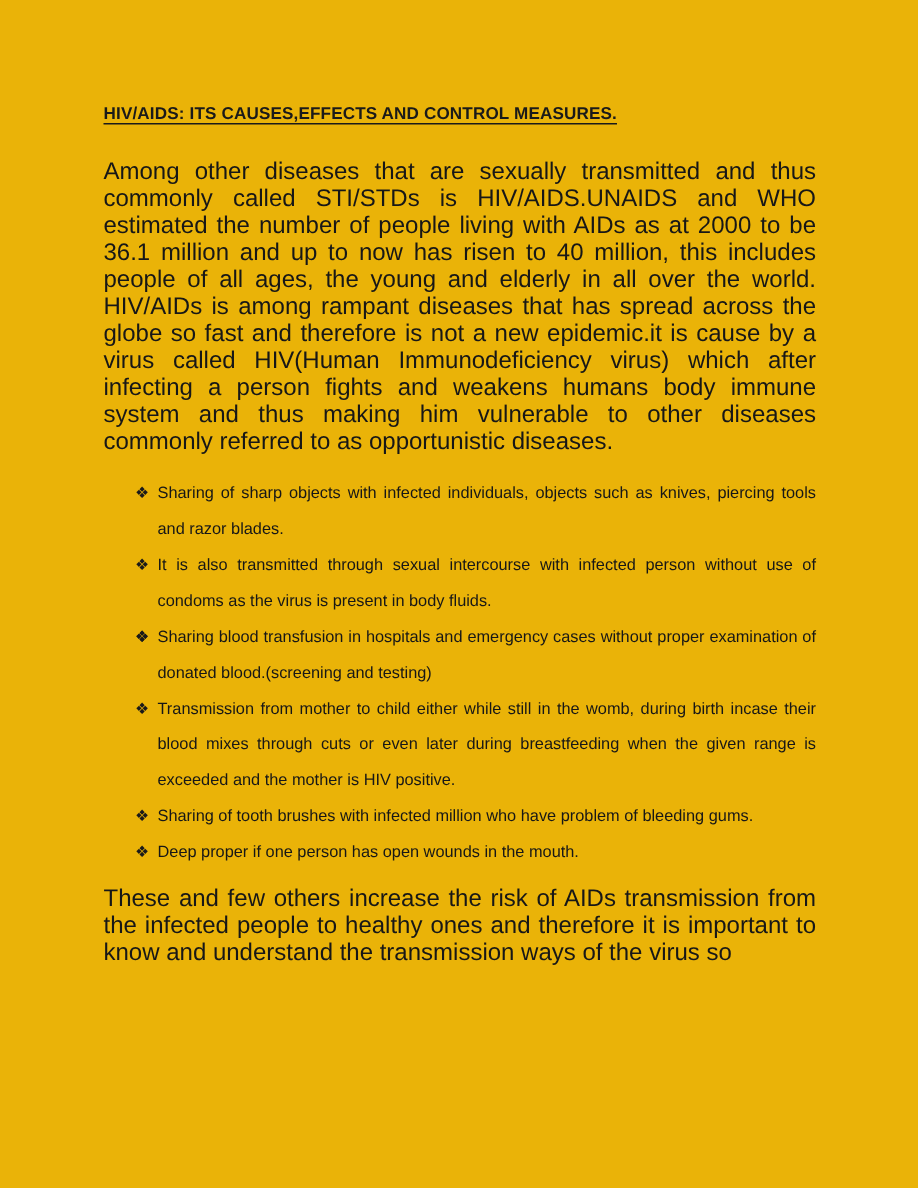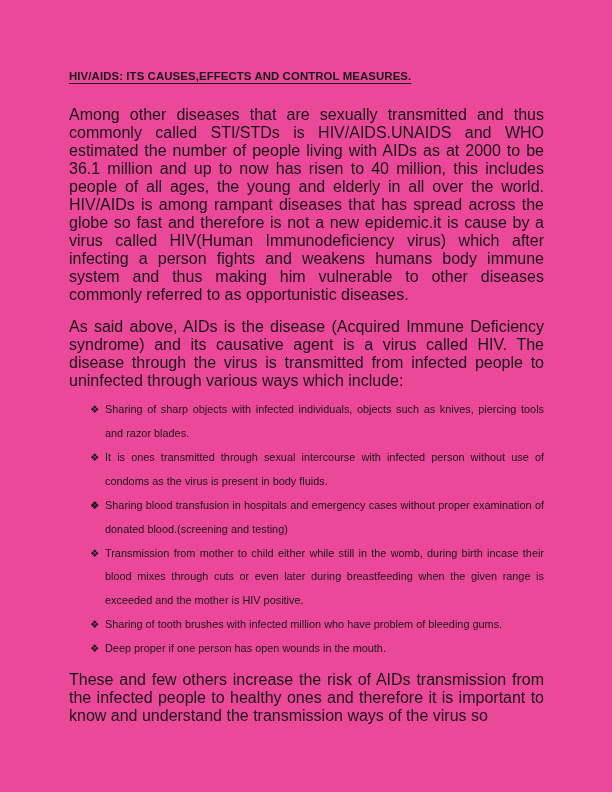--- a/index.html
+++ b/index.html
@@ -14,21 +14,21 @@
     overflow: hidden;
     font-family: "Liberation Sans", sans-serif;
     color: #1a1a1a;
     -webkit-font-smoothing: antialiased;
   }
 
   .page {
     position: relative;
     width: 612px;
     height: 792px;
-    background: #ec4899;
+    background: #eab308;
     box-sizing: border-box;
     padding: 68px 68px 40px 69px;
   }
 
   .doc-title {
     font-size: 11.4px;
     font-weight: bold;
     letter-spacing: 0.1px;
     line-height: 1.5;
     margin: 0 0 21px 0;
@@ -98,30 +98,29 @@
 </head>
 <body>
 
 <div class="page">
 
   <h1 class="doc-title">HIV/AIDS: ITS CAUSES,EFFECTS AND CONTROL MEASURES.</h1>
 
   <p class="body-para no-stretch">Among other diseases that are sexually transmitted and thus commonly called STI/STDs is HIV/AIDS.UNAIDS and WHO estimated the number of people living with AIDs as at 2000 to be 36.1 million and up to now has risen to 40 million, this includes people of all ages, the young and elderly in all over the world. HIV/AIDs is among rampant diseases that has spread across the globe so fast and therefore is not a new epidemic.it is cause by a virus called HIV(Human Immunodeficiency virus) which after infecting a person fights and weakens humans body immune system and thus making him vulnerable to other diseases commonly referred to as opportunistic diseases.</p>
 
 
-  <p class="body-para tight no-stretch">As said above, AIDs is the disease (Acquired Immune Deficiency syndrome) and its causative agent is a virus called HIV. The disease through the virus is transmitted from infected people to uninfected through various ways which include:</p>
 
   <ul class="bullet-list">
     <li>
       <span class="bullet-glyph">❖</span>
       <span class="li-text no-stretch">Sharing of sharp objects with infected individuals, objects such as knives, piercing tools and razor blades.</span>
     </li>
     <li>
       <span class="bullet-glyph">❖</span>
-      <span class="li-text no-stretch">It is ones transmitted through sexual intercourse with infected person without use of condoms as the virus is present in body fluids.</span>
+      <span class="li-text no-stretch">It is also transmitted through sexual intercourse with infected person without use of condoms as the virus is present in body fluids.</span>
     </li>
     <li>
       <span class="bullet-glyph">❖</span>
     </li>
     <li>
       <span class="bullet-glyph">❖</span>
       <span class="li-text no-stretch">Sharing blood transfusion in hospitals and emergency cases without proper examination of donated blood.(screening and testing)</span>
     </li>
     <li>
       <span class="bullet-glyph">❖</span>

